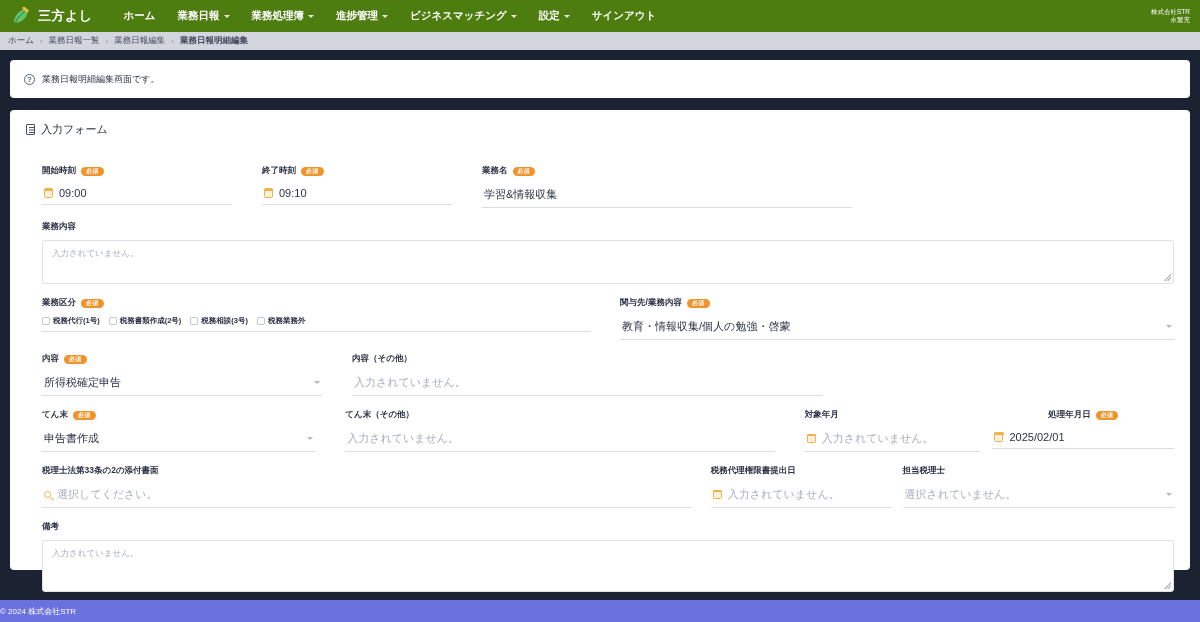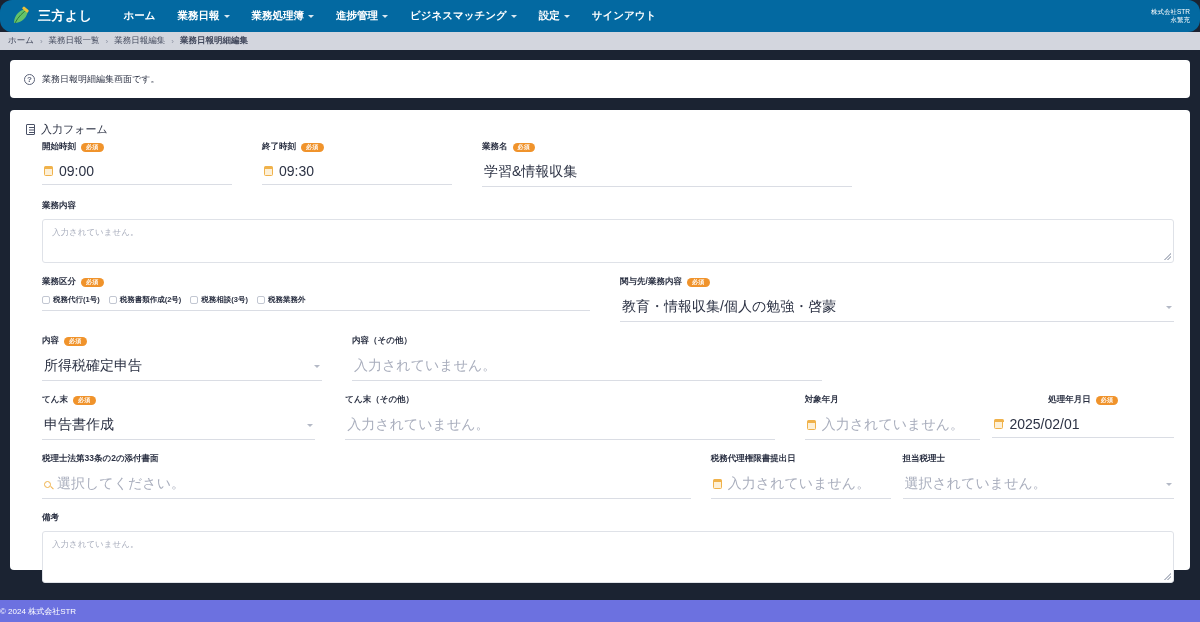--- a/index.html
+++ b/index.html
@@ -10,26 +10,25 @@
     overflow: hidden;
     background: #1b2332;
     font-family: "Liberation Sans", "DejaVu Sans", sans-serif;
     font-size: 12px;
     color: #2c3244;
   }
 
   
   .navbar {
     height: 32px;
-    background: #0369a1;
+    background: #4d7c0f;
     display: flex;
     align-items: center;
     padding: 4px 10px;
     position: relative;
-    border-radius: 12px;
   }
   .brand { display: flex; align-items: center; gap: 6px; margin-right: 20px; }
   .brand-logo { width: 22px; height: 22px; position: relative; flex: 0 0 auto; }
   .brand-name {
     color: #ffffff; font-weight: bold; font-size: 13px; letter-spacing: .5px;
     white-space: nowrap;
   }
   .nav-items { display: flex; align-items: center; gap: 0; }
   .nav-item {
     color: #ffffff; font-size: 10.5px; font-weight: bold;
@@ -73,21 +72,21 @@
   }
   .alert-text { font-size: 9px; color: #2c3244; }
 
   .form-card {
     background: #ffffff; border-radius: 4px;
     padding: 12px 16px 14px 16px;
     height: 460px;
   }
   .form-title {
     display: flex; align-items: center; gap: 6px;
-    font-size: 11px; color: #2c3244; margin-bottom: 4px;
+    font-size: 11px; color: #2c3244; margin-bottom: 28px;
   }
   .icon-doc {
     width: 9px; height: 11px; border: 1px solid #4a5166;
     border-radius: 1px; position: relative; flex: 0 0 auto;
   }
   .icon-doc::after {
     content: ""; position: absolute; left: 1.5px; top: 2px;
     width: 5px; height: 1px; background: #4a5166;
     box-shadow: 0 2.5px 0 #4a5166, 0 5px 0 #4a5166;
   }
@@ -103,21 +102,21 @@
   .badge-req {
     background: #f0932b; color: #ffffff;
     font-size: 6px; font-weight: bold;
     border-radius: 7px; padding: 1.5px 5px;
     line-height: 1; letter-spacing: .3px;
   }
 
   .input-line {
     border: none; border-bottom: 1px solid #dadde4;
     background: transparent; outline: none;
-    font-family: inherit; font-size: 14px; color: #2c3244;
+    font-family: inherit; font-size: 11px; color: #2c3244;
     padding: 3px 2px 5px 2px; width: 100%;
     display: flex; align-items: center; gap: 6px;
   }
   .input-line .val { color: #2c3244; }
   .input-line .ph { color: #a9aebd; }
   .input-line .tail { margin-left: auto; }
 
   .icon-cal {
     width: 9px; height: 9px; border: 1.2px solid #f0b24b;
     border-radius: 1.5px; position: relative; flex: 0 0 auto;
@@ -270,21 +269,21 @@
         </div>
       </div>
 
       <div class="field" style="width:190px;margin-right:30px;">
         <div class="flabel">
           <span>終了時刻</span>
           <span class="badge-req">必須</span>
         </div>
         <div class="input-line">
           <span class="icon-cal"></span>
-          <span class="val">09:30</span>
+          <span class="val">09:10</span>
         </div>
       </div>
 
       <div class="field" style="width:370px;">
         <div class="flabel">
           <span>業務名</span>
           <span class="badge-req">必須</span>
         </div>
         <div class="input-line">
           <span class="val">学習&amp;情報収集</span>

